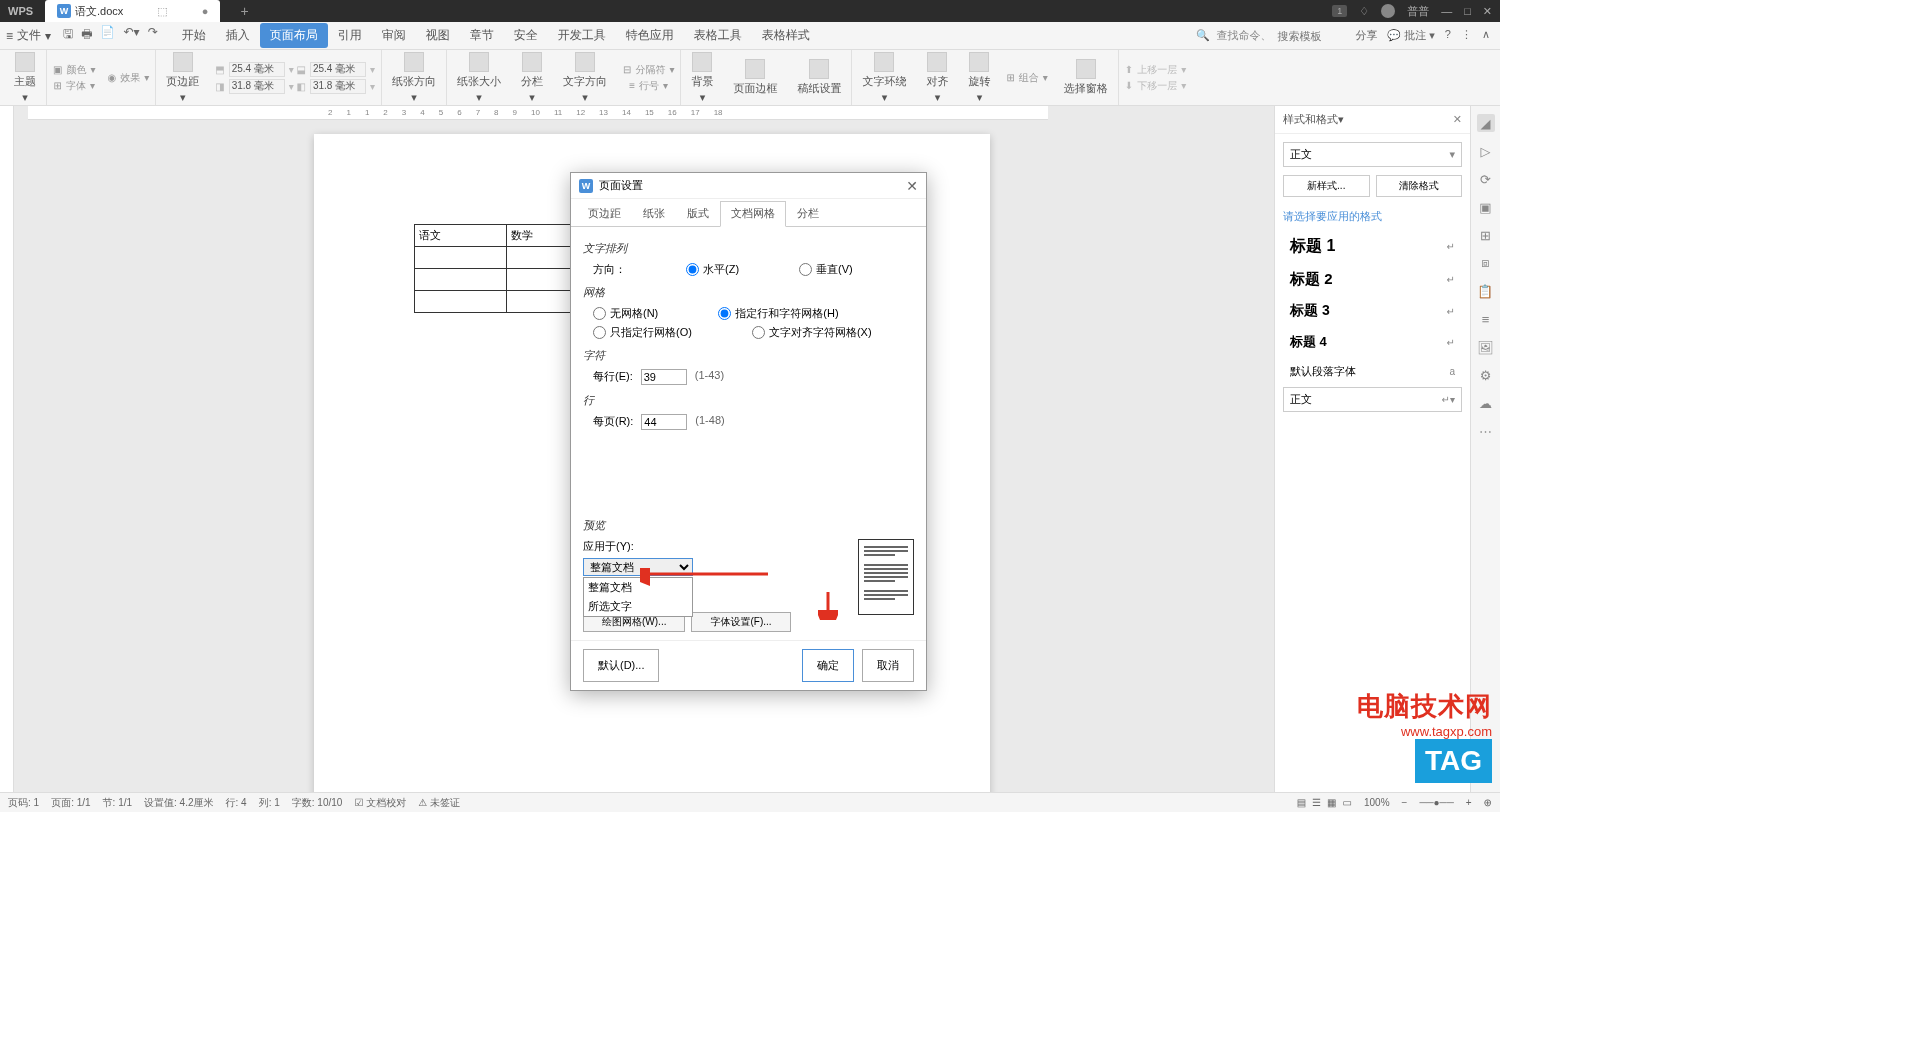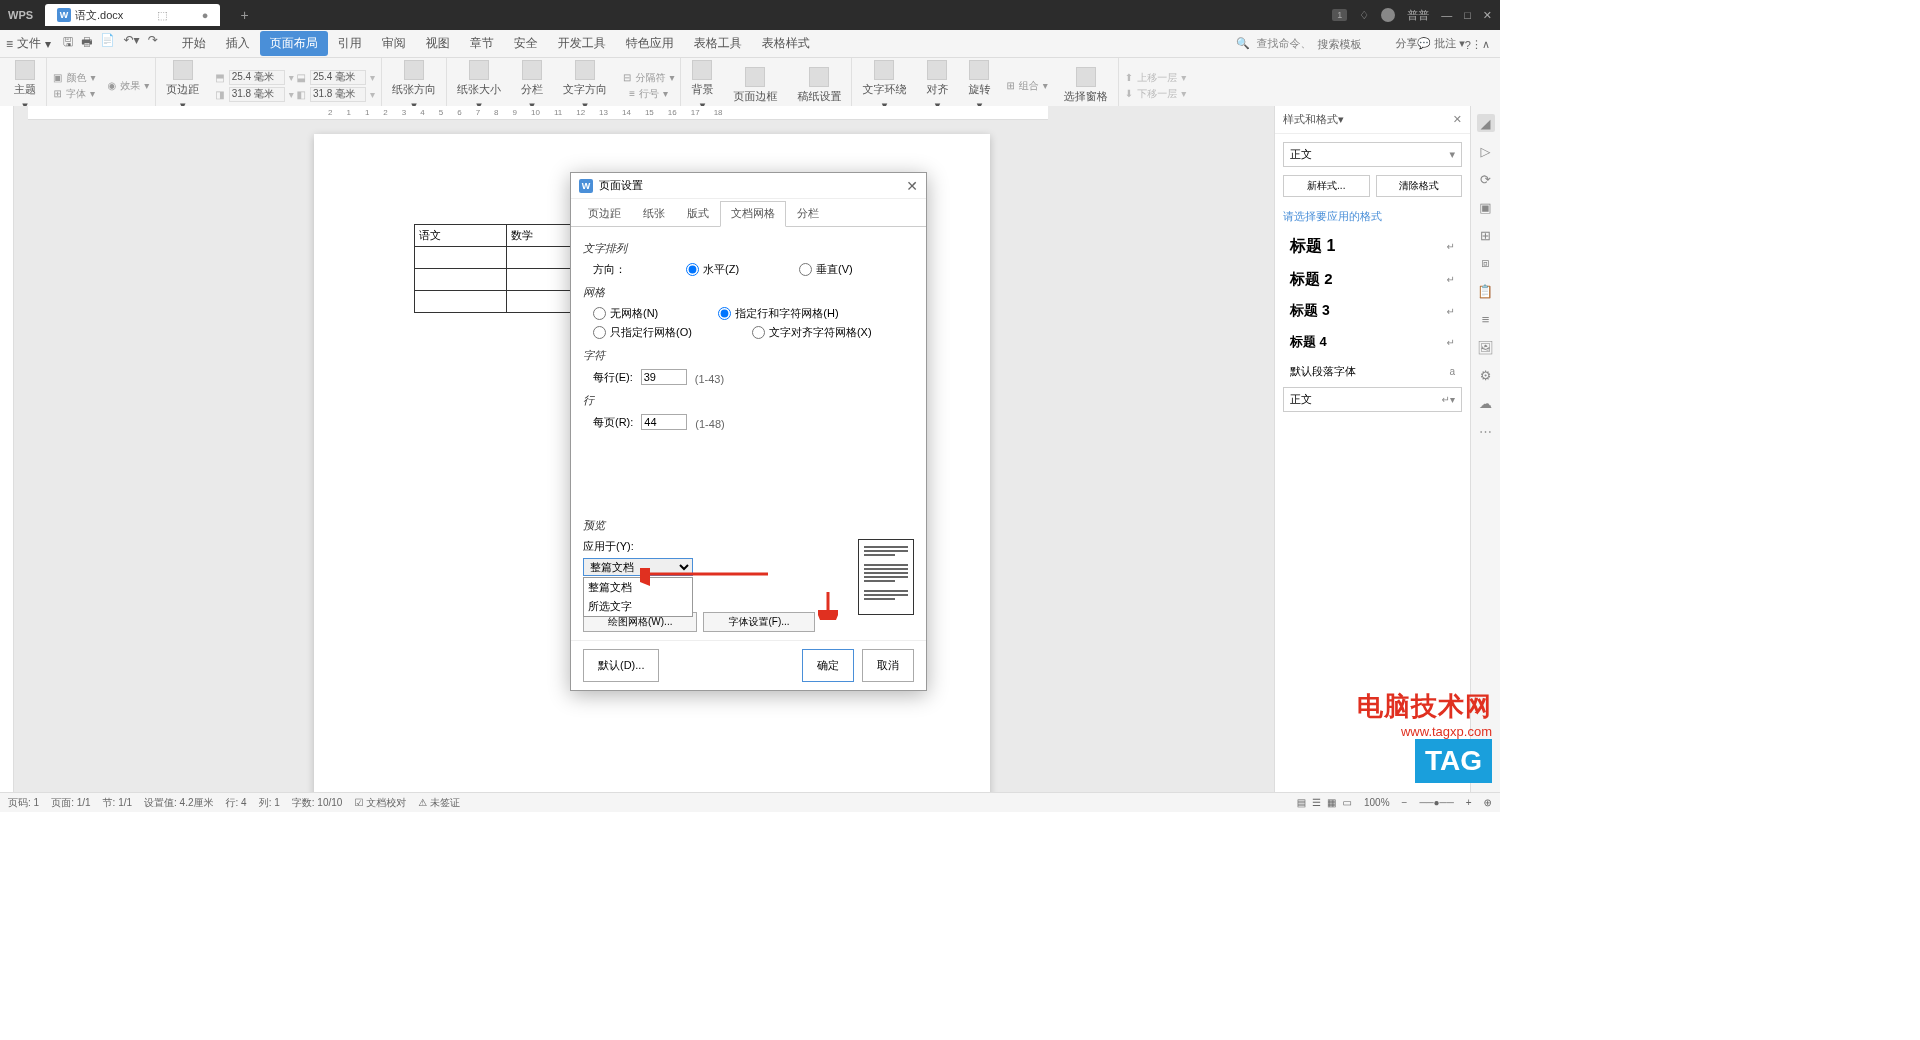--- a/index.html
+++ b/index.html
@@ -1,38 +1,38 @@
 <!DOCTYPE html>
 <html><head>
 <meta charset="utf-8">
 <style>
 * { margin: 0; padding: 0; box-sizing: border-box; font-family: "Microsoft YaHei", Arial, sans-serif; }
 body { background: #fff; overflow: hidden; width: 1500px; height: 812px; position: relative; }
-.titlebar { height: 30px; background: #2c2c2c; color: #bbb; display: flex; align-items: center; font-size: 11px; text-align: right; }
+.titlebar { height: 22px; background: #2c2c2c; color: #bbb; display: flex; align-items: center; font-size: 11px; text-align: right; }
 .titlebar .wps-logo { padding: 0 8px; font-weight: bold; }
 .titlebar .tab { background: #fff; color: #333; height: 22px; display: flex; align-items: center; padding: 0 12px; gap: 4px; border-radius: 3px 3px 0 0; margin-left: 4px; }
 .titlebar .tab-icon { width: 14px; height: 14px; background: #4a8fd8; border-radius: 2px; display: inline-flex; align-items: center; justify-content: center; color: #fff; font-size: 9px; font-weight: bold; }
 .titlebar .tab-close { margin-left: 30px; color: #888; cursor: pointer; }
 .titlebar .new-tab { margin-left: 20px; font-size: 14px; color: #999; cursor: pointer; }
 .titlebar .spacer { flex: 1; }
 .titlebar .right-icons { display: flex; gap: 12px; padding-right: 8px; align-items: center; }
 .titlebar .right-icons span { cursor: pointer; color: #aaa; }
 .titlebar .badge { background: #555; padding: 1px 5px; border-radius: 2px; font-size: 9px; }
 .titlebar .avatar { width: 14px; height: 14px; background: #888; border-radius: 50%; }
 
 .menubar { height: 28px; background: #f5f5f5; border-bottom: 1px solid #ddd; display: flex; align-items: center; font-size: 12px; }
 .menubar .file-menu { display: flex; align-items: center; gap: 4px; padding: 0 6px; color: #555; }
 .menubar .qat { display: flex; gap: 8px; padding: 0 6px; color: #666; }
 .menubar .qat span { cursor: pointer; }
 .menubar .tabs { display: flex; gap: 0; margin-left: 8px; }
 .menubar .tabs .mtab { padding: 4px 10px; color: #555; cursor: pointer; border-radius: 3px; }
 .menubar .tabs .mtab.active { background: #4a8fd8; color: #fff; }
 .menubar .search { margin-left: auto; display: flex; align-items: center; color: #888; font-size: 11px; padding-right: 8px; gap: 6px; }
 .menubar .search input { border: none; background: transparent; font-size: 11px; width: 60px; outline: none; }
-.menubar .right-menu { display: flex; padding: 0 10px; color: #666; font-size: 11px; align-items: flex-end; }
+.menubar .right-menu { display: flex; gap: 10px; padding: 0 10px; color: #666; font-size: 11px; align-items: flex-start; }
 
 .ribbon { height: 56px; background: #f5f5f5; border-bottom: 1px solid #ddd; display: flex; align-items: center; font-size: 11px; color: #555; padding: 0 4px; }
 .ribbon .group { display: flex; flex-direction: column; align-items: center; padding: 2px 6px; border-right: 1px solid #e0e0e0; height: 100%; justify-content: center; gap: 2px; }
 .ribbon .group.noborder { border-right: none; }
 .ribbon .big-btn { display: flex; flex-direction: column; align-items: center; gap: 2px; padding: 2px 4px; cursor: pointer; }
 .ribbon .big-btn .ico { width: 20px; height: 20px; background: #ddd; border: 1px solid #ccc; }
 .ribbon .small-row { display: flex; align-items: center; gap: 4px; font-size: 10px; color: #999; }
 .ribbon .small-row input { width: 56px; font-size: 10px; border: 1px solid #ddd; padding: 1px 2px; }
 .ribbon .disabled { color: #bbb; }
 
@@ -71,33 +71,33 @@
 
 .dialog { position: absolute; top: 172px; left: 570px; width: 357px; background: #fff; border: 1px solid #999; box-shadow: 0 4px 20px rgba(0,0,0,0.3); font-size: 11px; z-index: 100; }
 .dialog .dlg-title { height: 26px; display: flex; align-items: center; padding: 0 8px; border-bottom: 1px solid #eee; }
 .dialog .dlg-title .dico { width: 14px; height: 14px; background: #4a8fd8; border-radius: 2px; margin-right: 6px; display: inline-flex; align-items: center; justify-content: center; color: #fff; font-size: 9px; font-weight: bold; }
 .dialog .dlg-title .dclose { margin-left: auto; cursor: pointer; color: #666; font-size: 14px; }
 .dialog .dlg-tabs { display: flex; border-bottom: 1px solid #ccc; padding: 2px 6px 0; gap: 0; }
 .dialog .dlg-tabs .dtab { padding: 4px 10px; border: 1px solid transparent; cursor: pointer; color: #555; }
 .dialog .dlg-tabs .dtab.active { border: 1px solid #ccc; border-bottom: 1px solid #fff; background: #fff; margin-bottom: -1px; }
 .dialog .dlg-body { padding: 8px 12px; }
 .dialog .section-label { color: #333; margin: 6px 0 4px; font-style: italic; }
-.dialog .row { display: flex; align-items: flex-end; gap: 8px; padding: 2px 0 2px 10px; }
+.dialog .row { display: flex; align-items: flex-start; gap: 8px; padding: 2px 0 2px 10px; }
 .dialog .row.spread { justify-content: flex-start; gap: 60px; }
 .dialog label { display: flex; align-items: center; gap: 4px; cursor: pointer; }
 .dialog input[type=number] { width: 46px; border: 1px solid #aaa; padding: 1px 2px; font-size: 11px; }
 .dialog .hint-range { color: #666; }
 .dialog .preview-sec { display: flex; align-items: flex-start; gap: 12px; margin-top: 6px; }
 .dialog .preview-box { width: 56px; height: 76px; border: 1px solid #333; padding: 6px 5px; display: flex; flex-direction: column; gap: 2px; margin-left: auto; }
 .dialog .preview-box .pl { height: 2px; background: #666; }
 .dialog .preview-box .pl.short { width: 70%; }
 .dialog select { border: 1px solid #4a8fd8; padding: 1px 2px; font-size: 11px; width: 110px; }
 .dialog .dropdown-open { position: absolute; border: 1px solid #999; background: #fff; width: 110px; z-index: 10; }
 .dialog .dropdown-open .opt { padding: 2px 4px; cursor: pointer; }
-.dialog .btn-small { border: 1px solid #aaa; background: #f5f5f5; padding: 2px 24px; font-size: 10px; cursor: pointer; }
+.dialog .btn-small { border: 1px solid #aaa; background: #f5f5f5; padding: 2px 18px; font-size: 10px; cursor: pointer; }
 .dialog .dlg-footer { display: flex; padding: 8px 12px; gap: 8px; border-top: 1px solid #eee; }
 .dialog .dlg-footer .spacer { flex: 1; }
 .dialog .dlg-footer button { padding: 8px 14px; border: 1px solid #aaa; background: #fff; cursor: pointer; font-size: 11px; }
 .dialog .dlg-footer button.primary { border: 1px solid #4a8fd8; }
 
 .arrow-red { position: absolute; z-index: 200; pointer-events: none; }
 .arrow1 { top: 568px; left: 640px; width: 130px; height: 20px; }
 .arrow2 { top: 590px; left: 818px; width: 20px; height: 30px; }
 .watermark { position: absolute; bottom: 29px; right: 8px; z-index: 300; text-align: right; pointer-events: none; }
 .watermark .wm1 { color: #e03020; font-size: 26px; font-weight: bold; letter-spacing: 1px; }

